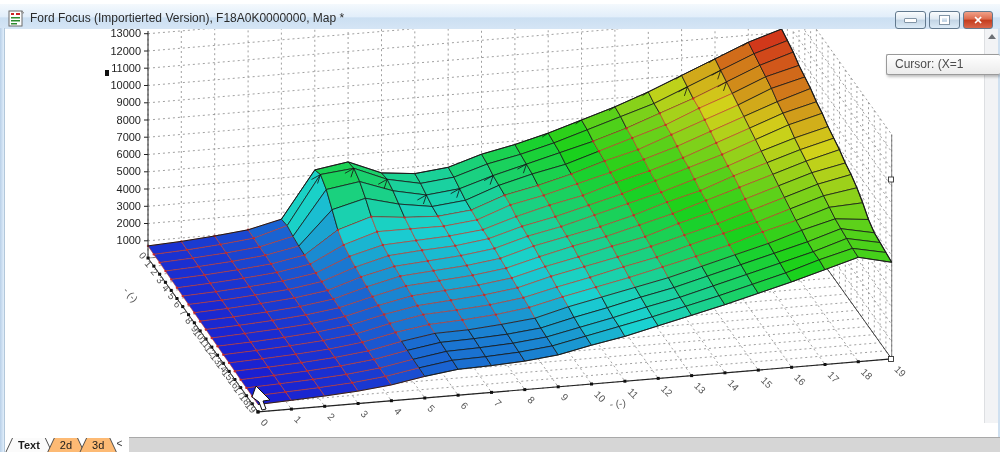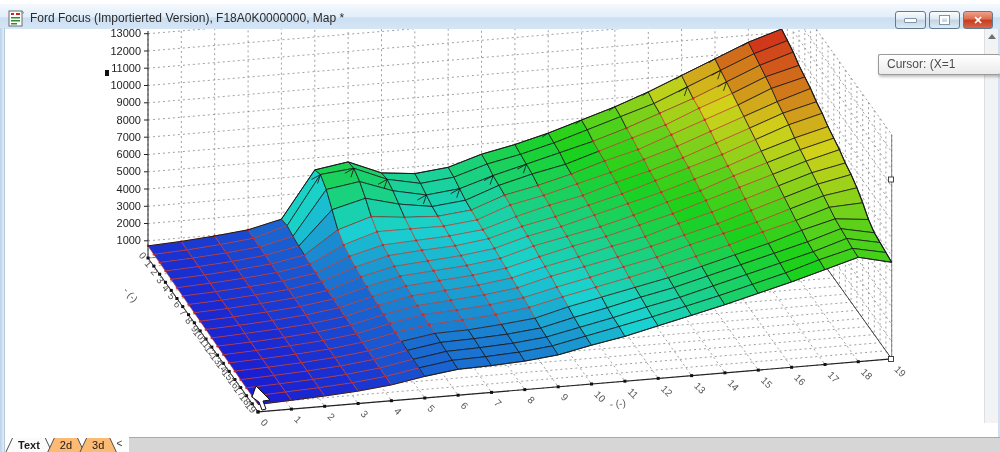--- a/index.html
+++ b/index.html
@@ -22,21 +22,21 @@
     background:linear-gradient(90deg,#b9d0e8,#dcebf9 70%,#9fb6cb);}
   .frame-right{position:absolute;right:0;top:28px;bottom:0;width:2px;background:#cfe0f0;}
   .content{position:absolute;left:5px;right:2px;top:29px;bottom:0;background:#fff;}
   .plot-svg{position:absolute;left:0;top:0;}
   .vscroll{position:absolute;right:2px;top:29px;width:13px;height:394px;
     background:#f2f3f5;border-left:1px solid #dddfe2;}
   .vscroll .up{width:0;height:0;margin:5px auto 0 auto;
     border-left:4px solid transparent;border-right:4px solid transparent;border-bottom:5px solid #6d7075;}
   .tooltip{position:absolute;right:0;top:54px;width:97px;height:15px;overflow:hidden;
     border:1px solid #9a9a9a;border-right:none;border-radius:2px;
-    background:linear-gradient(#ffffff,#ebebeb);padding:2px 16px 2px 8px;
+    background:linear-gradient(#ffffff,#ebebeb);padding:2px 8px 2px 8px;
     font-size:12px;color:#4c4c4c;white-space:nowrap;box-shadow:1px 2px 3px rgba(0,0,0,.25);}
   .tabbar{position:absolute;left:5px;right:0;bottom:0;height:15px;background:#fff;
     display:flex;align-items:stretch;font-size:11px;overflow:hidden;}
   .tab{position:relative;margin-right:-6px;padding:0;}
   .tab .b{display:block;height:100%;background:#4d4d4d;
     clip-path:polygon(7px 0,calc(100% - 7px) 0,100% 100%,0 100%);padding:0;}
   .tab .i{display:flex;align-items:flex-start;justify-content:center;height:calc(100% - 1px);
     margin:1px 1px 0 1px;background:#fdba74;color:#1b1b1b;padding:1px 12px 0 12px;
     clip-path:polygon(7px 0,calc(100% - 7px) 0,100% 100%,0 100%);}
   .tab.sel .i{background:#fbfbfb;font-weight:bold;}

